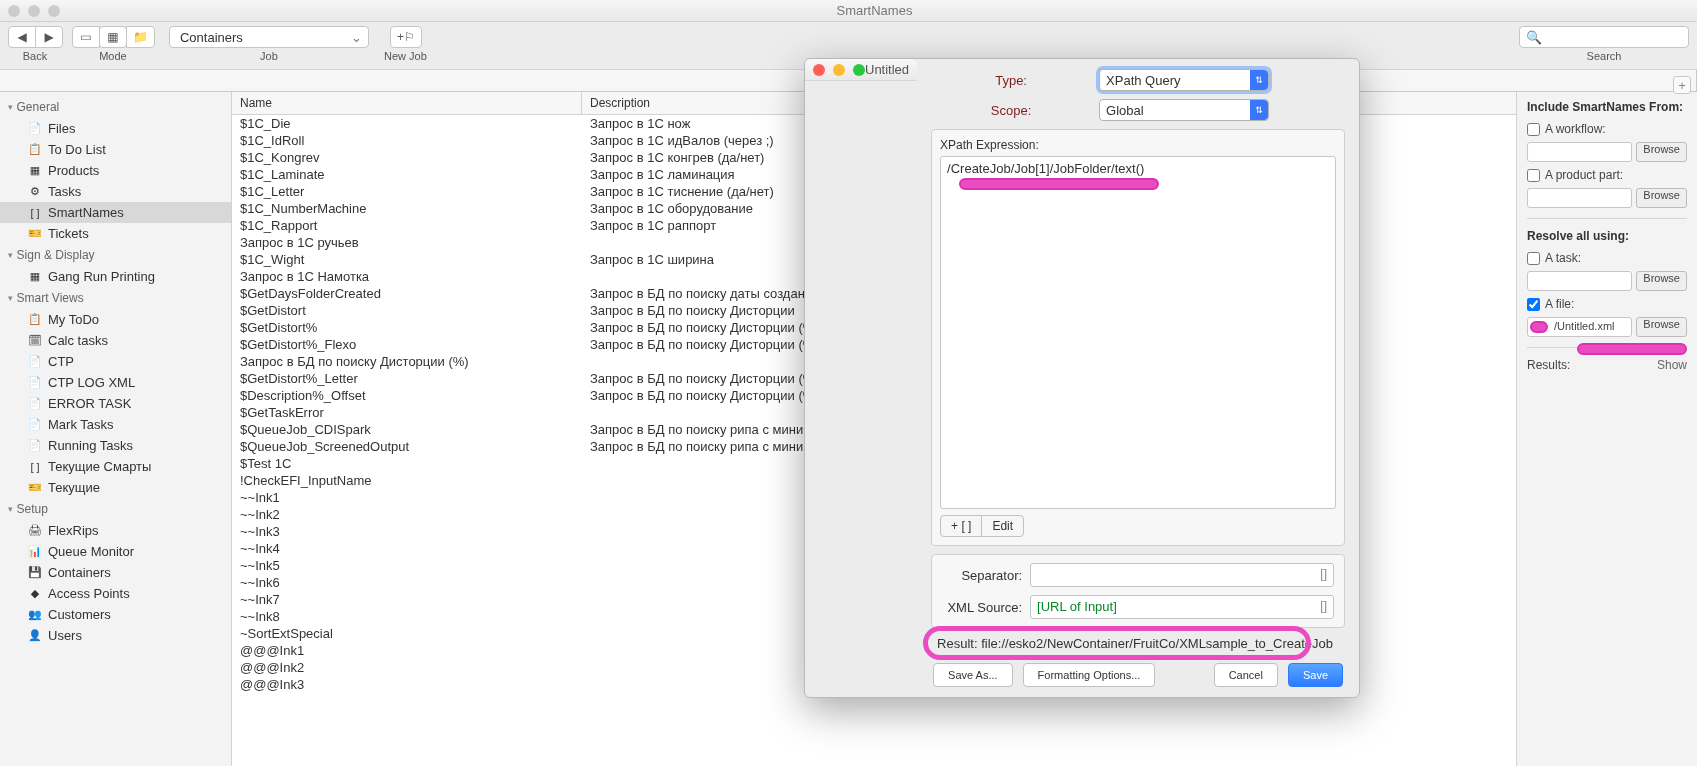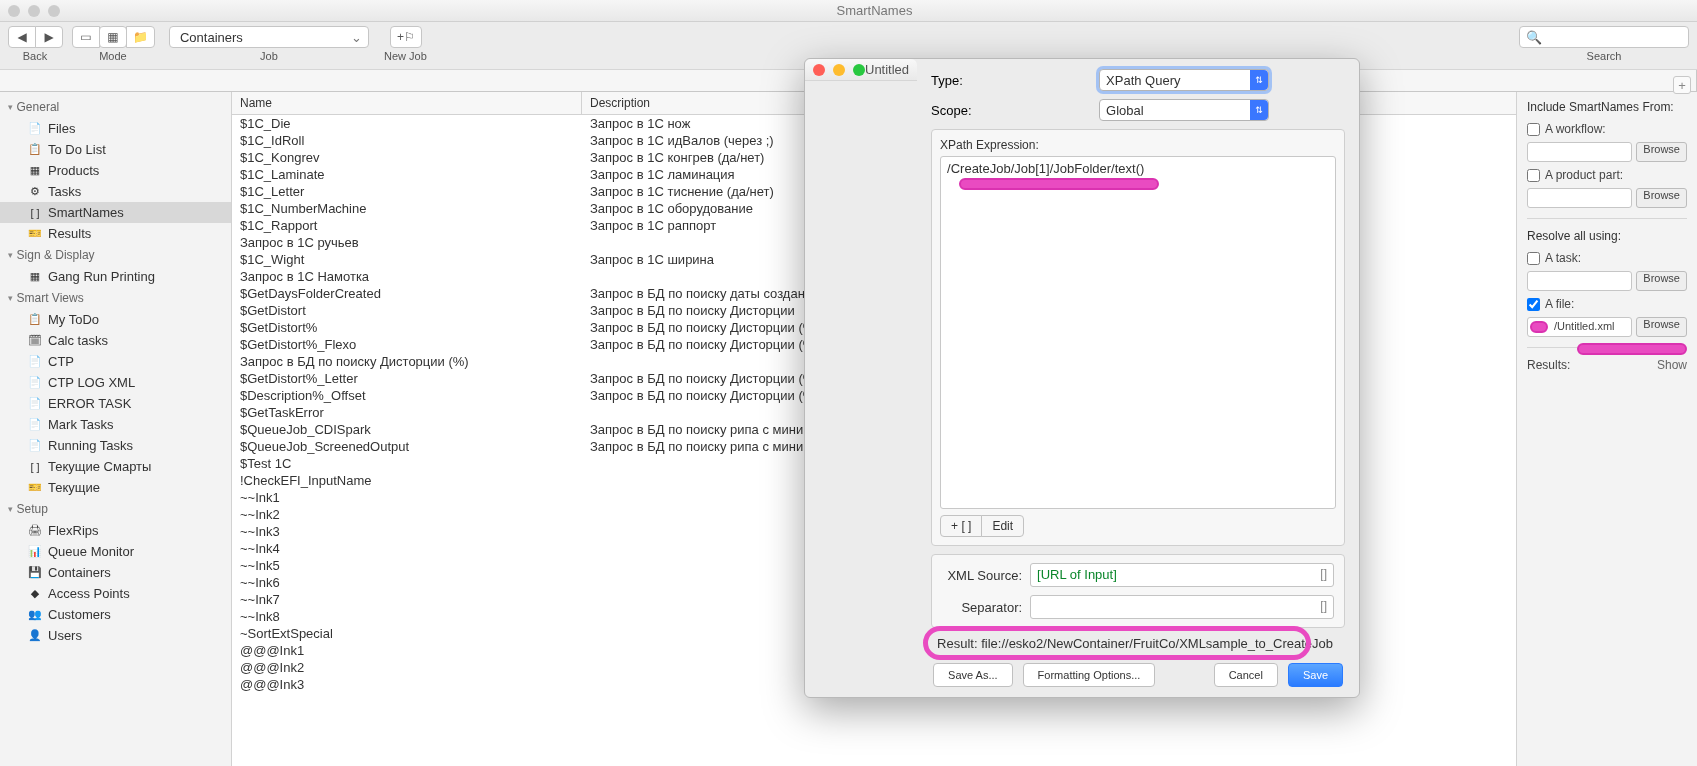--- a/index.html
+++ b/index.html
@@ -44,40 +44,40 @@
   .list-head { display:flex; background:#f7f7f7; border-bottom:1px solid #d2d2d2; font-size:12px; color:#333; }
   .lh-name { width:350px; padding:4px 8px; border-right:1px solid #d2d2d2;}
   .lh-desc { flex:1; padding:4px 8px;}
   .list-body { flex:1; overflow:auto; }
   .row { display:flex; font-size:13px; }
   .row > div:first-child{ width:350px; padding:1px 8px; white-space:nowrap; overflow:hidden; text-overflow:ellipsis;}
   .row > div:last-child{ flex:1; padding:1px 8px; white-space:nowrap; overflow:hidden; text-overflow:ellipsis;}
 
   
   .right { width:180px; background:#f3f3f3; padding:8px 10px; font-size:12px; color:#444; display:flex; flex-direction:column; gap:6px;}
-  .right-head{ font-size:12px; color:#333; margin-bottom:2px;}
+  .right-head{ font-size:12px; color:#333; margin-bottom:2px;font-weight:bold;}
   .chk{ display:flex; align-items:center; gap:5px; }
   .chk input{ width:13px;height:13px;}
   .browse-row{display:flex;gap:4px;}
   .browse-row .field{flex:1;height:20px;background:#fff;border:1px solid #c6c6c6;border-radius:3px;padding:2px 4px;font-size:11px;overflow:hidden;white-space:nowrap;}
   .browse-btn{height:20px;background:#eee;border:1px solid #bcbcbc;border-radius:3px;font-size:11px;padding:0 6px;display:flex;color:#444;}
   .right hr{border:none;border-top:1px solid #d6d6d6;margin:4px 0;}
   .results-row{display:flex;justify-content:space-between;align-items:center;}
   .pink-hl{ display:inline-block; background: #e94bc1; border:2px solid #da32b0; border-radius:9px; height:12px;}
 
   
   .dialog { position:absolute; left:804px; top:58px; width:556px; height:640px; background:#ececec; border:1px solid #b9b9b9; border-radius:6px; box-shadow:0 12px 40px rgba(0,0,0,.35); display:flex; flex-direction:row; }
   .dlg-titlebar{ height:22px; display:flex; align-items:center; padding:0 8px; border-bottom:1px solid #d6d6d6; background:linear-gradient(#f8f8f8,#e9e9e9); border-radius:6px 6px 0 0;}
   .dlg-traffic{display:flex;gap:8px;}
   .tdot{width:12px;height:12px;border-radius:50%;}
   .tred{background:#ff5f57;} .tyel{background:#febc2e;} .tgrn{background:#28c840;}
   .dlg-title{flex:1;text-align:center;font-size:13px;color:#555;}
   .dlg-body{ padding:10px 14px; flex:1; display:flex; flex-direction:column; gap:8px; }
   .form-row{display:flex;align-items:center;gap:8px;}
-  .form-row label{width:160px;text-align:left;color:#000000;}
+  .form-row label{width:160px;text-align:center;color:#7f1d1d;}
   .mac-select{ flex:0 0 170px; height:22px; background:#fff;border:1px solid #b4b4b4;border-radius:4px;display:flex;align-items:center;padding:0 6px;position:relative;}
   .mac-select .arrows{ position:absolute; right:0; top:0; bottom:0; width:18px; background:#3a77ff; border-radius:0 4px 4px 0; color:#fff; font-size:9px; display:flex;align-items:center;justify-content:center;}
   .mac-select.sel{box-shadow:0 0 0 3px rgba(76,145,255,.45);}
   .group-box{ border:1px solid #cfcfcf; border-radius:4px; background:#f7f7f7; padding:8px; display:flex;flex-direction:column;}
   .group-box.xpath{flex:1;min-height:0;}
   .xpath-label{font-size:12px;color:#333;margin-bottom:4px;}
   .xpath-area{ flex:1; background:#fff;border:1px solid #c8c8c8;border-radius:3px; padding:4px 6px; font-size:13px; color:#333; overflow:hidden;}
   .xpath-btns{display:flex;margin-top:6px;}
   .xp-btn{height:22px;min-width:36px;background:#f6f6f6;border:1px solid #c2c2c2;display:flex;align-items:center;justify-content:center;font-size:12px;padding:0 10px;}
   .xp-btn:first-child{border-radius:4px 0 0 4px;}
@@ -170,21 +170,21 @@
       <div class="side-item">
         <span class="side-icon">⚙</span>
         <span>Tasks</span>
       </div>
       <div class="side-item sel">
         <span class="side-icon">[ ]</span>
         <span>SmartNames</span>
       </div>
       <div class="side-item">
         <span class="side-icon">🎫</span>
-        <span>Results</span>
+        <span>Tickets</span>
       </div>
       <div class="side-head">Sign &amp; Display</div>
       <div class="side-item">
         <span class="side-icon">▦</span>
         <span>Gang Run Printing</span>
       </div>
       <div class="side-head">Smart Views</div>
       <div class="side-item">
         <span class="side-icon">📋</span>
         <span>My ToDo</span>
@@ -481,26 +481,26 @@
             <span>+ [ ]</span>
           </div>
         <div class="xp-btn">
             <span>Edit</span>
           </div>
       </div>
     </div>
 
     <div class="sep-group">
       <div class="sep-row">
+        <label>Separator:</label>
+        <div class="sep-field"></div>
+      </div>
+      <div class="sep-row">
         <label>XML Source:</label>
         <div class="sep-field"><span class="tok">[URL of Input]</span></div>
-      </div>
-      <div class="sep-row">
-        <label>Separator:</label>
-        <div class="sep-field"></div>
       </div>
     </div>
 
     <div class="result-line">
       <span class="pink-circle" style="left:-8px;top:-10px;width:388px;height:34px;"></span>
       <span>Result:</span>
       <span>file://esko2/NewContainer/FruitCo/XMLsample_to_CreateJob</span>
     </div>
 
     <div class="dlg-footer">

